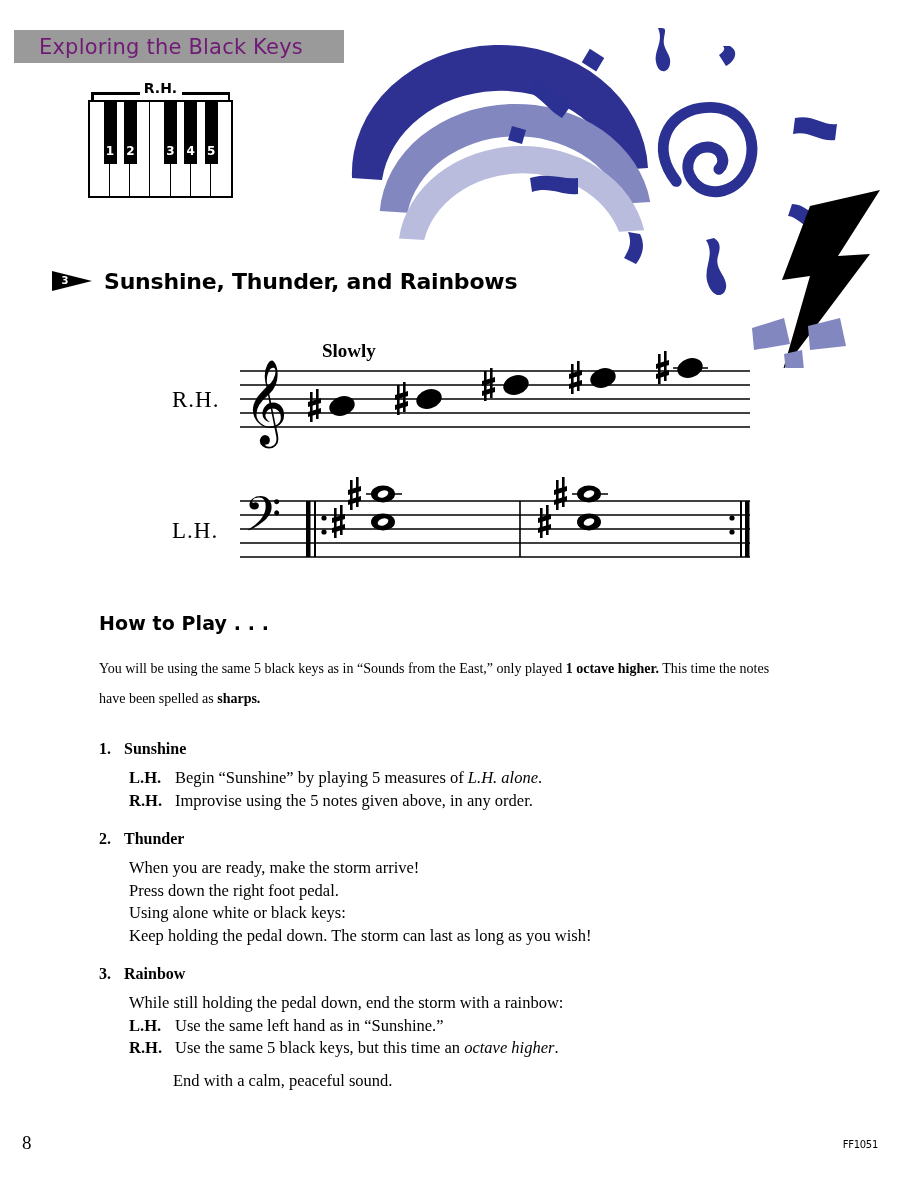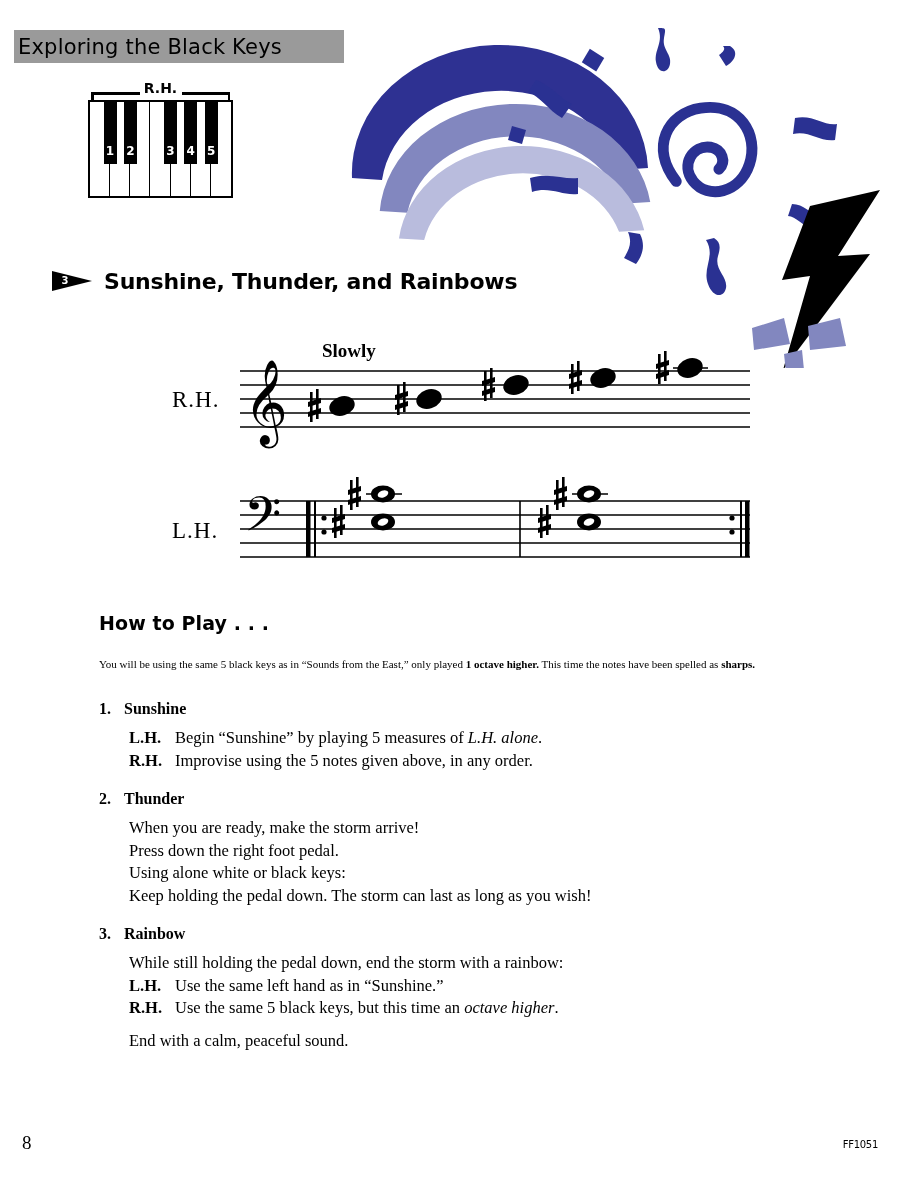--- a/index.html
+++ b/index.html
@@ -23,23 +23,23 @@
     top: 30px;
     width: 330px;
     height: 33px;
     background: #9a9a9a;
     display: flex;
     align-items: center;
   }
   .banner-text {
     font-family: "DejaVu Sans", sans-serif;
     font-size: 21px;
-    color: #000000;
+    color: #701a75;
     letter-spacing: 0.2px;
-    padding-left: 4px;
+    padding-left: 25px;
     white-space: nowrap;
   }
 
   
   .kbd-wrap {
     position: absolute;
     left: 88px;
     top: 78px;
     width: 145px;
   }
@@ -187,22 +187,22 @@
     width: 700px;
   }
   h2.howto {
     font-family: "DejaVu Sans", sans-serif;
     font-weight: bold;
     font-size: 19px;
     margin: 0 0 20px 0;
     letter-spacing: 0.1px;
   }
   p.intro {
-    font-size: 11px;
-    line-height: 20px;
+    font-size: 14px;
+    line-height: 30px;
     margin: 8px 0 26px 0;
     text-align: left;
   }
   .step {
     margin-bottom: 19px;
   }
   .step-head {
     font-size: 16px;
     font-weight: bold;
     margin: 0 0 9px 0;
@@ -234,21 +234,21 @@
   }
   ul.bullets li {
     margin-bottom: 3px;
     position: relative;
   }
   ul.bullets li::before {
     content: "•";
     position: absolute;
     left: -16px;
   }
-  .gap-top { margin-top: 11px; }
+  .gap-top { margin-top: 11px; margin-left: 44px; }
 
   
   .page-num {
     position: absolute;
     left: 22px;
     top: 1132px;
     font-size: 19px;
   }
   .cat-num {
     position: absolute;

